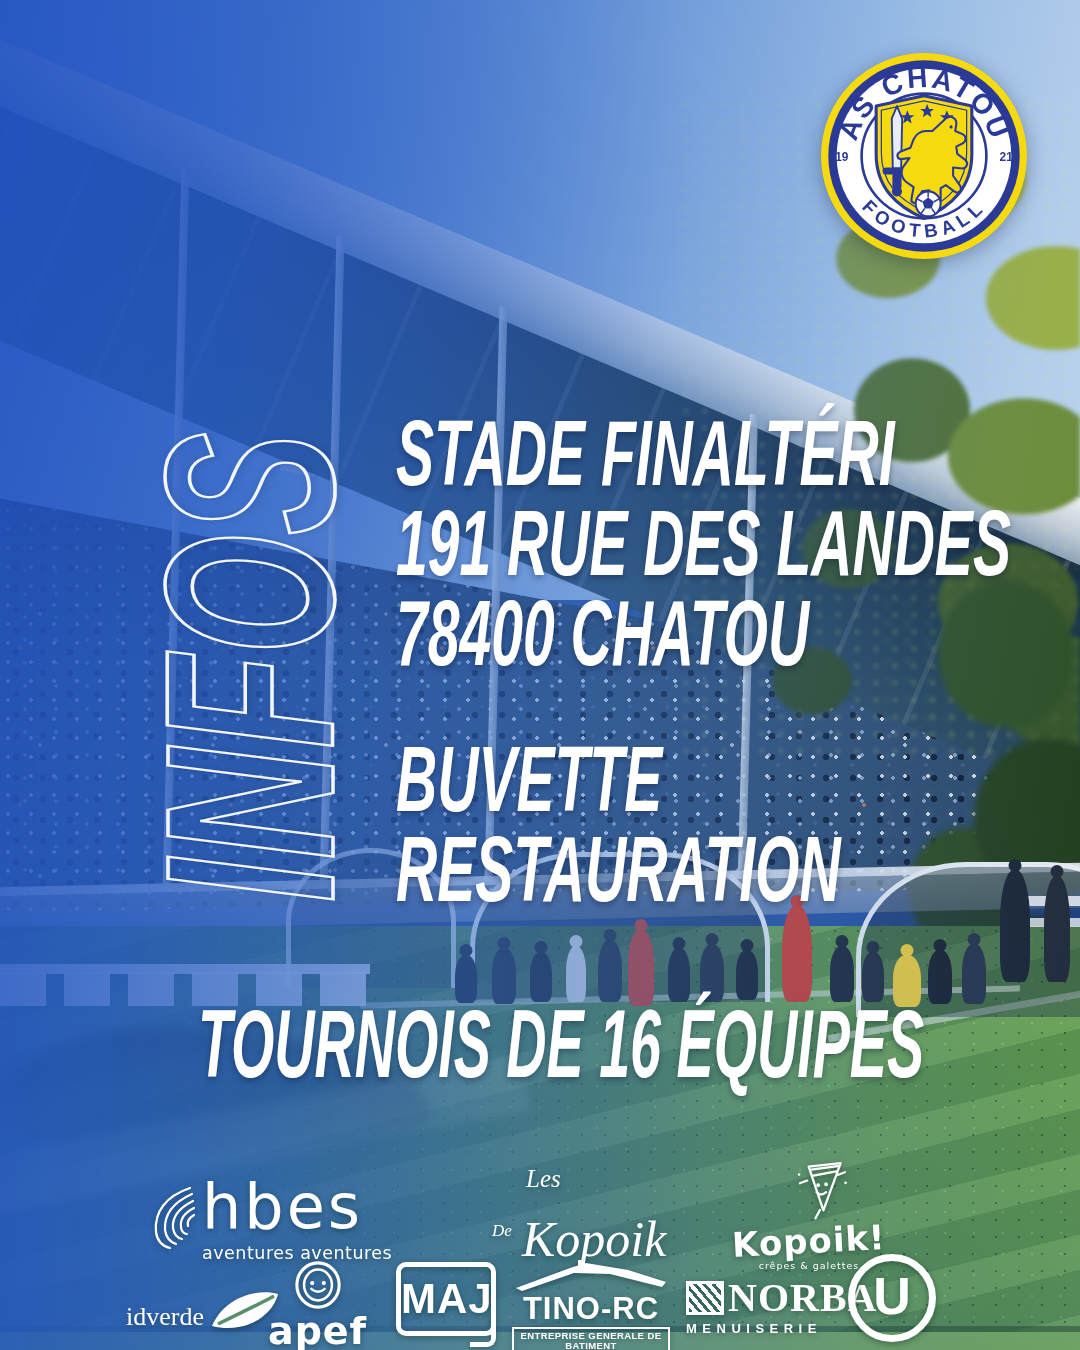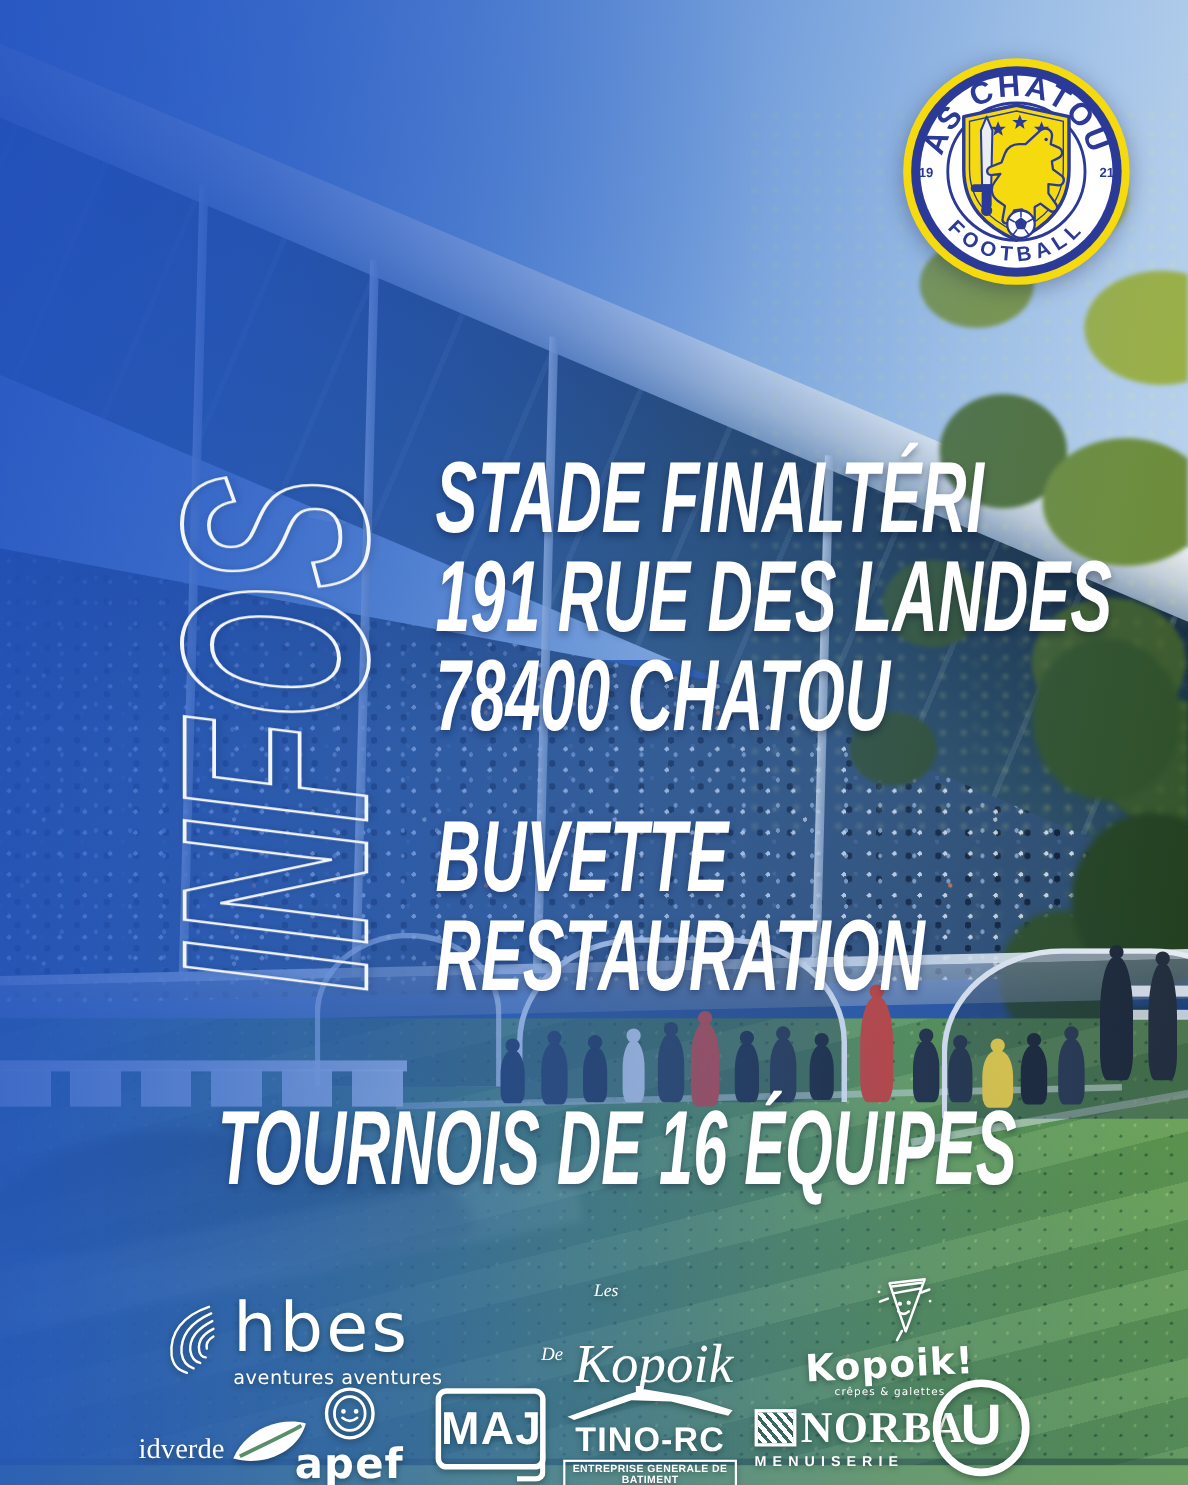--- a/index.html
+++ b/index.html
@@ -255,38 +255,38 @@
 
   <div class="hd-block" style="left:396px; top:734px;">
     <div class="hd">BUVETTE</div>
     <div class="hd">RESTAURATION</div>
   </div>
 
   <div class="hd-block" style="left:198px; top:994px;">
     <div class="hd hd-big">TOURNOIS DE 16 ÉQUIPES</div>
   </div>
 
-  <div class="sp row" style="left:146px; top:1176px; gap:10px; align-items:flex-start;">
+  <div class="sp row" style="left:146px; top:1176px; align-items:flex-start;">
     <svg width="56" height="76" viewBox="0 0 56 76" style="position:static; margin-top:4px;">
       <g fill="none" stroke="#fff" stroke-width="2.2" stroke-linecap="round">
         <path d="M44 8 C20 16 8 32 10 52 C11 60 16 66 24 68"></path>
         <path d="M46 14 C28 22 18 34 19 50 C20 57 24 62 30 64"></path>
         <path d="M47 21 C33 28 26 37 27 48 C28 54 31 58 36 59"></path>
         <path d="M48 28 C38 33 34 40 35 47 C35 51 38 54 41 54"></path>
         <path d="M48 35 C43 38 41 42 42 46"></path>
       </g>
     </svg>
     <div class="col" style="position:static;">
       <div class="hbes-name">hbes</div>
       <div class="hbes-tag">aventures aventures</div>
     </div>
   </div>
 
   <div class="sp" style="left:478px; top:1164px; width:220px; height:95px;">
-    <span class="dcx" style="left:62px; top:2px; font-size:16px;">Les</span>
+    <span class="dcx" style="left:48px; top:2px; font-size:25px;">Les</span>
     <span class="dcx" style="left:14px; top:58px; font-size:17px;">De</span>
     <span class="dcx" style="left:44px; top:50px; font-size:50px;">Kopoik</span>
   </div>
 
   <div class="sp col" style="left:744px; top:1156px; width:130px; align-items:center;">
     <svg width="64" height="68" viewBox="0 0 64 78" style="position:static; margin-left:26px; transform:rotate(6deg);">
       <g fill="none" stroke="#fff" stroke-width="2.6" stroke-linecap="round" stroke-linejoin="round">
         <path d="M14 14 L50 6 L36 62 Z"></path>
         <path d="M17 17 L47 10"></path>
           <path d="M19 24 L46 16"></path>

